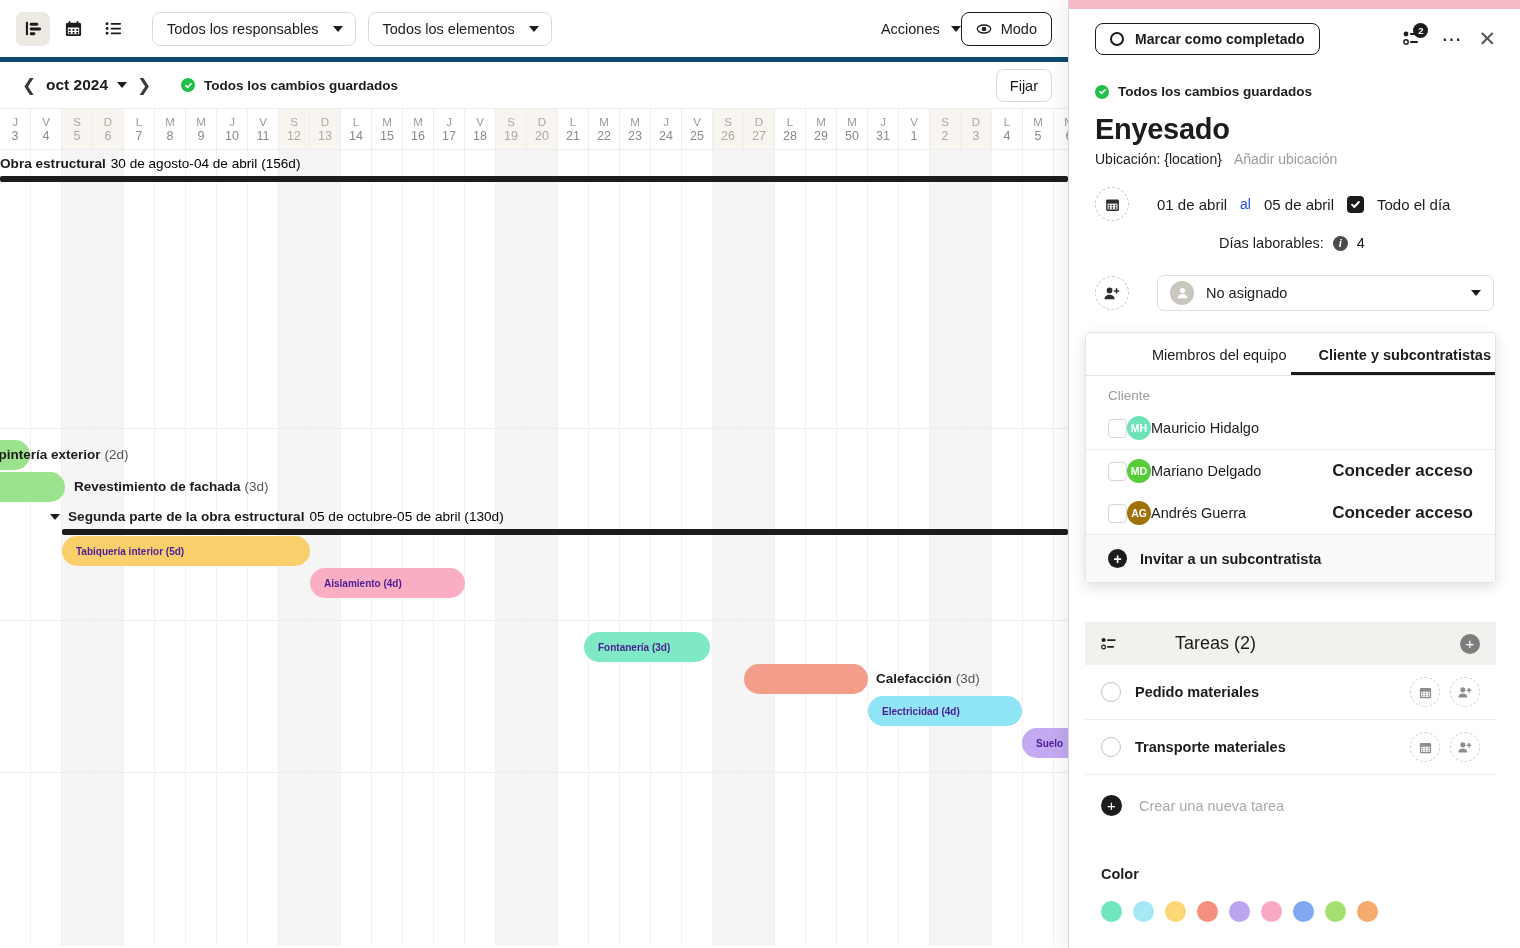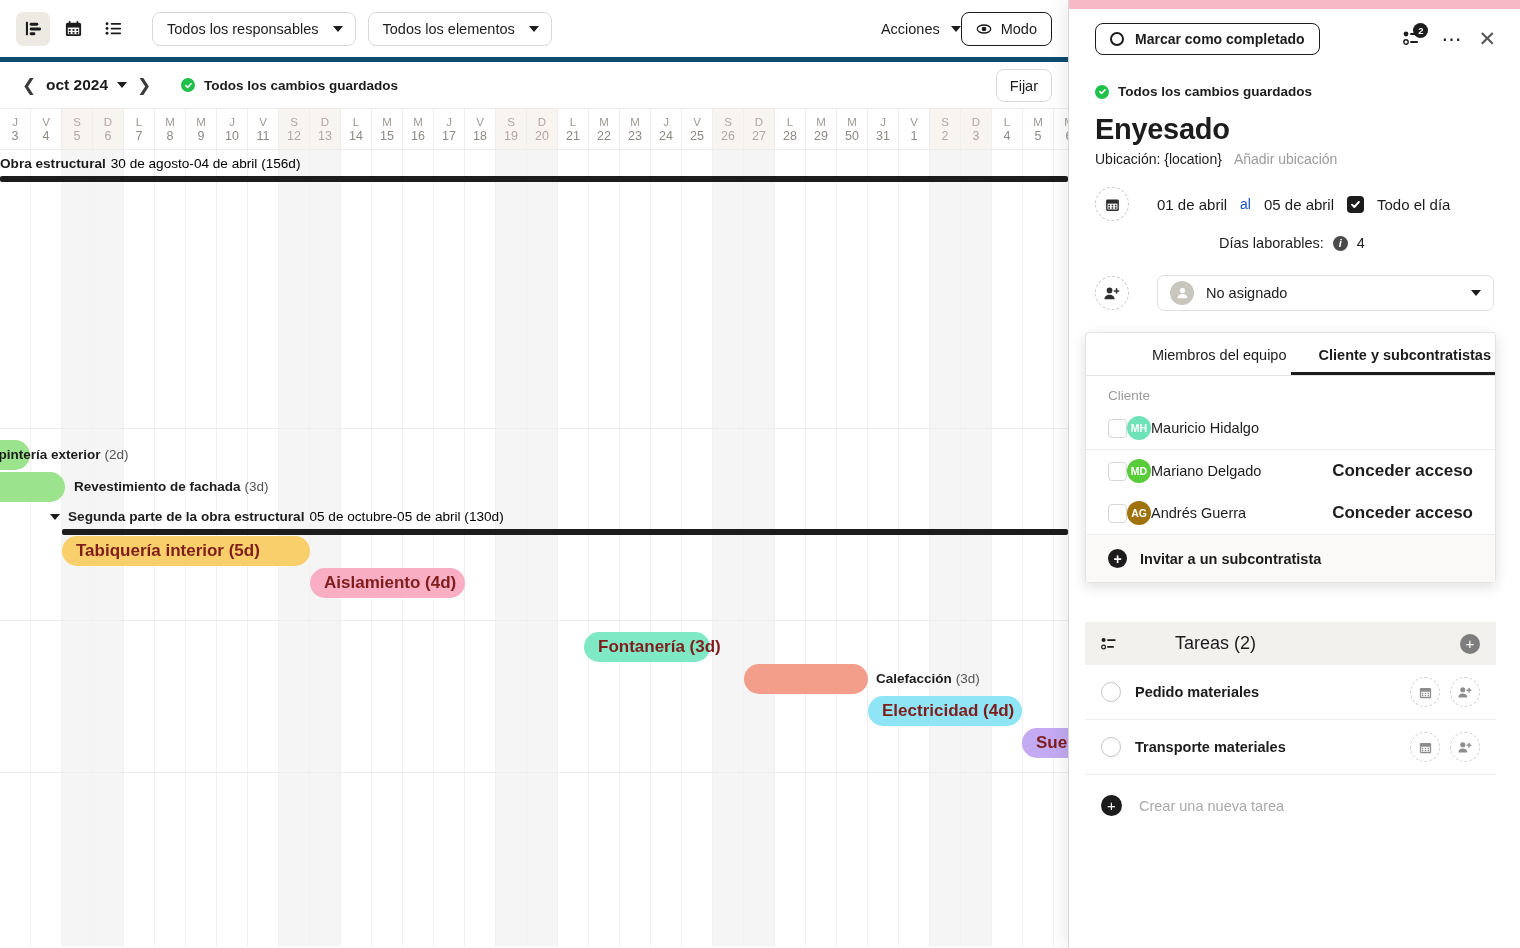--- a/index.html
+++ b/index.html
@@ -54,21 +54,21 @@
 
   .canvas { position:relative; height:796px; overflow:hidden; }
 
   .grouprow { position:absolute; left:0; right:0; display:flex; align-items:center; font-size:13.6px; white-space:nowrap; }
   .grouprow .gtitle { font-weight:700; color:#1c1c1c; }
   .grouprow .gdates { color:#000000; margin-left:5px; }
   .grouprow .gcaret { width:0;height:0;border-left:5px solid transparent;border-right:5px solid transparent;border-top:6px solid #1c1c1c; margin-right:8px; }
   .groupbar { position:absolute; height:6px; background:#1c1c1c; border-radius:2px; }
 
   .bar { position:absolute; height:30px; border-radius:15px; display:flex; align-items:center; padding:0 14px;
-    font-size:17px; font-weight:700; color:#7f1d1d; white-space:nowrap; cursor:pointer; }
+    font-size:10px; font-weight:700; color:#4c1d95; white-space:nowrap; cursor:pointer; }
   .barlabel-out { position:absolute; font-size:13.5px; white-space:nowrap; display:flex; align-items:center; }
   .barlabel-out b { font-weight:700; }
   .barlabel-out span { color:#555; margin-left:4px; }
   .hline { position:absolute; left:0; right:0; height:1px; background:#ededed; }
 
   
   .panel { position:absolute; right:0; top:0; width:452px; height:948px; background:#fff;
     border-left:1px solid #d7d7d7; box-shadow:-4px 0 16px rgba(0,0,0,.08); overflow:hidden; }
   .panel-top { height:9px; background:#f7b9c6; }
   .panel-head { display:flex; align-items:center; padding:14px 24px 0 26px; }
@@ -638,14 +638,28 @@
             </span>
           </span>
         </div>
       </div>
 
     <div class="newtask">
       <span class="plus-blk2">+</span>
       <span class="lbl">Crear una nueva tarea</span>
     </div>
 
+    <div class="color-sec">
+      <div class="lbl">Color</div>
+      <div class="swatches" id="swatches">
+          <span class="sw" style="background: rgb(111, 230, 189);"></span>
+          <span class="sw" style="background: rgb(166, 233, 245);"></span>
+          <span class="sw" style="background: rgb(251, 215, 117);"></span>
+          <span class="sw" style="background: rgb(243, 145, 126);"></span>
+          <span class="sw" style="background: rgb(187, 165, 239);"></span>
+          <span class="sw" style="background: rgb(248, 168, 196);"></span>
+          <span class="sw" style="background: rgb(131, 168, 242);"></span>
+          <span class="sw" style="background: rgb(165, 223, 114);"></span>
+          <span class="sw" style="background: rgb(245, 170, 110);"></span>
+        </div>
+    </div>
   </div>
 </div>
 
 </body></html>

